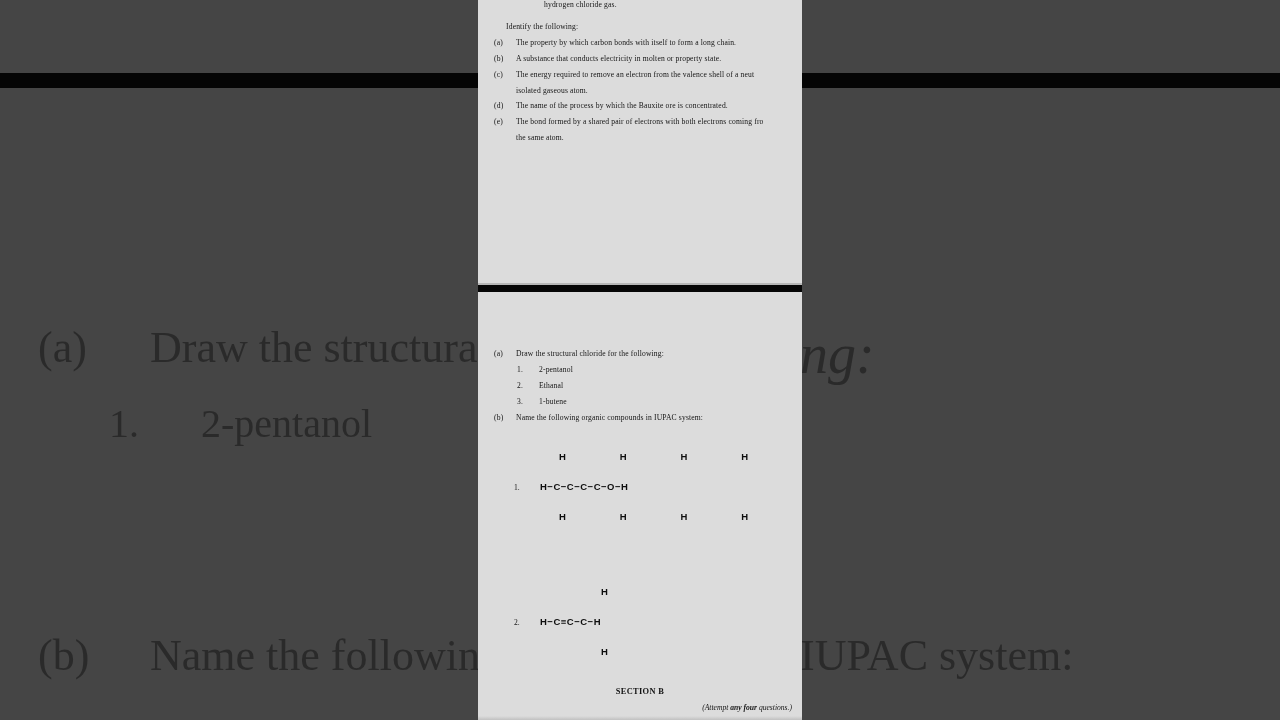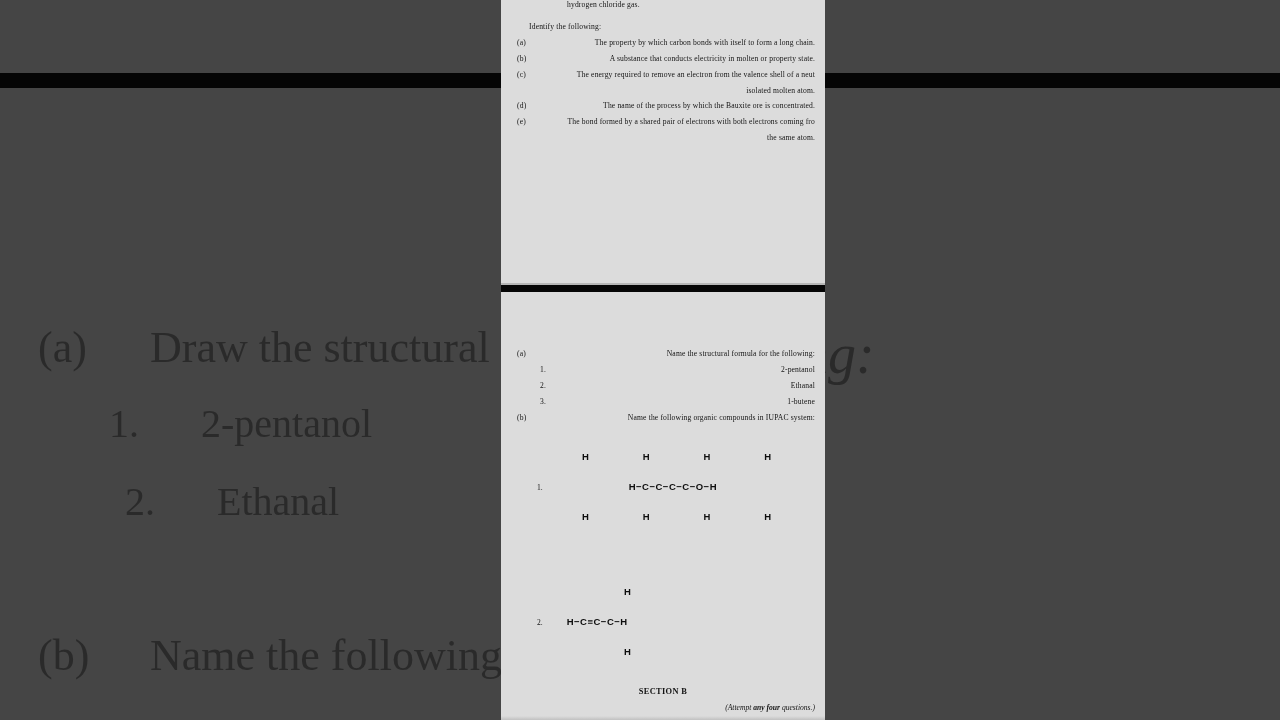--- a/index.html
+++ b/index.html
@@ -52,21 +52,20 @@
   .bg-lbl { display: inline-block; width: 112px; }
 
   
   .panel {
     position: absolute;
     left: 478px;
     top: 0;
     width: 324px;
     height: 720px;
     overflow: hidden;
-    margin-left: 23px;
   }
 
   .page {
     position: absolute;
     left: 0;
     width: 324px;
     background: #dcdcdc;
     color: #131313;
     font-family: "Liberation Serif", serif;
   }
@@ -99,21 +98,21 @@
     display: flex;
     font-size: 7.6px;
     line-height: 1.0;
     margin-bottom: 8.3px;
     letter-spacing: 0.02em;
   }
   .ln .mk {
     flex: 0 0 22px;
     text-align: left;
   }
-  .ln .tx { flex: 1 1 auto; text-align: right; }
+  .ln .tx { flex: 1 1 auto; }
   .ln .tx .cont { display: block; margin-top: 8px; }
 
   .plain {
     font-size: 7.6px;
     line-height: 1.0;
     margin-bottom: 9px;
     letter-spacing: 0.02em;
   }
 
   .specimen {
@@ -154,21 +153,20 @@
     box-sizing: content-box;
   }
   .struct {
     font-family: "Liberation Sans", sans-serif;
     font-size: 9.5px;
     font-weight: bold;
     line-height: 1.0;
     color: #0d0d0d;
     white-space: pre;
     letter-spacing: 0.5px;
-    text-align: center;
   }
   .struct .row { display: block; height: 11px; }
 
   .s1-top, .s1-bot { margin-left: 19px; letter-spacing: 11.5px; }
   .s2-top, .s2-bot { margin-left: 61px; }
 
   .spacer-block { height: 14px; }
 
   .bottom-fade {
     position: absolute;
@@ -187,31 +185,29 @@
     <div class="bg-band top"></div>
 
     <div class="bg-text bg-a-line">
       <span class="bg-lbl">(a)</span><span>Draw the structural for</span>
     </div>
 
     <div class="bg-text bg-item-1">
       <span class="bg-num">1.</span><span>2-pentanol</span>
     </div>
 
-    <div class="bg-text bg-item-2">
-      <span class="bg-num">2.</span><span>Ethanal</span>
-    </div>
 
 
     <div class="bg-text bg-b-line">
       <span class="bg-lbl">(b)</span><span>Name the following or</span>
     </div>
 
     <div class="bg-text" style="left:800px; top:322px; font-size:56px;font-style:italic;">ng:</div>
 
+    <div class="bg-text" style="left:800px; top:630px; font-size:44px;">IUPAC system:</div>
   </div>
 
   <div class="panel">
 
     <div class="page page-upper">
       <div class="doc-body" style="padding-top:0;">
 
         <div class="plain" style="margin-left:56px; margin-top:0; padding-top:1px;">hydrogen chloride gas.</div>
 
         <div class="plain" style="margin-left:6px; margin-top:14px;padding-left:12px;">Identify the following:</div>
@@ -223,21 +219,21 @@
 
         <div class="ln" style="margin-left:6px;">
           <span class="mk">(b)</span>
           <span class="tx">A substance that conducts electricity in molten or property state.</span>
         </div>
 
         <div class="ln" style="margin-left:6px;">
           <span class="mk">(c)</span>
           <span class="tx">
             <span>The energy required to remove an electron from the valence shell of a neut</span>
-            <span class="cont">isolated molten atom.</span>
+            <span class="cont">isolated gaseous atom.</span>
           </span>
         </div>
 
         <div class="ln" style="margin-left:6px;">
           <span class="mk">(d)</span>
           <span class="tx">The name of the process by which the Bauxite ore is concentrated.</span>
         </div>
 
         <div class="ln" style="margin-left:6px;">
           <span class="mk">(e)</span>
@@ -257,21 +253,21 @@
     <div class="page page-gap"></div>
 
     <div class="thick-rule-hi"></div>
     <div class="thick-rule"></div>
 
     <div class="page page-lower">
       <div class="doc-body" style="padding-top:58px;">
 
         <div class="ln" style="margin-left:6px;">
           <span class="mk">(a)</span>
-          <span class="tx">Name the structural formula for the following:</span>
+          <span class="tx">Draw the structural chloride for the following:</span>
         </div>
 
         <div class="ln" style="margin-left:29px;">
           <span class="mk">1.</span>
           <span class="tx">2-pentanol</span>
         </div>
 
         <div class="ln" style="margin-left:29px;">
           <span class="mk">2.</span>
           <span class="tx">Ethanal</span>

